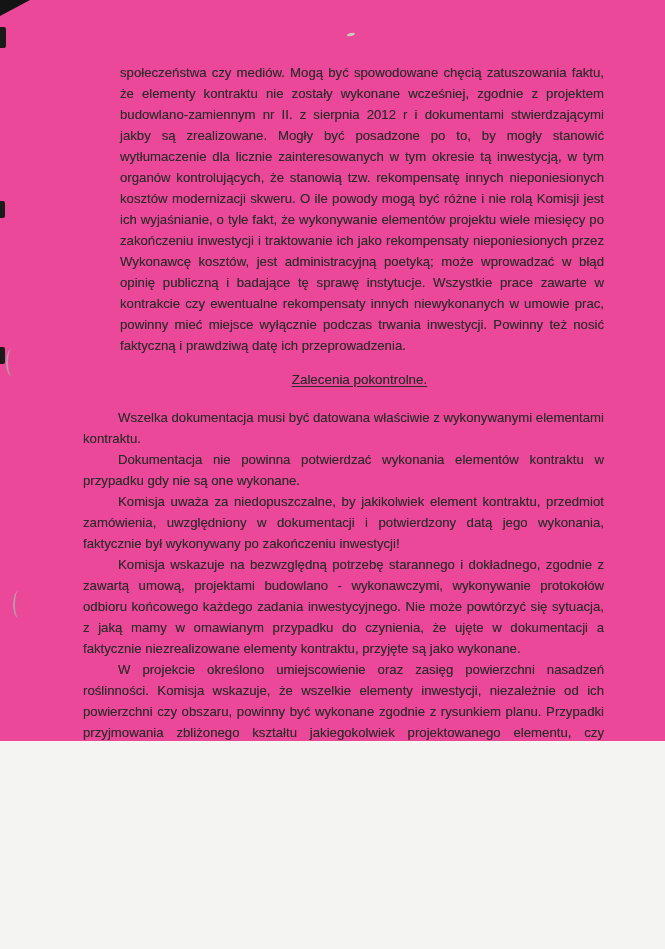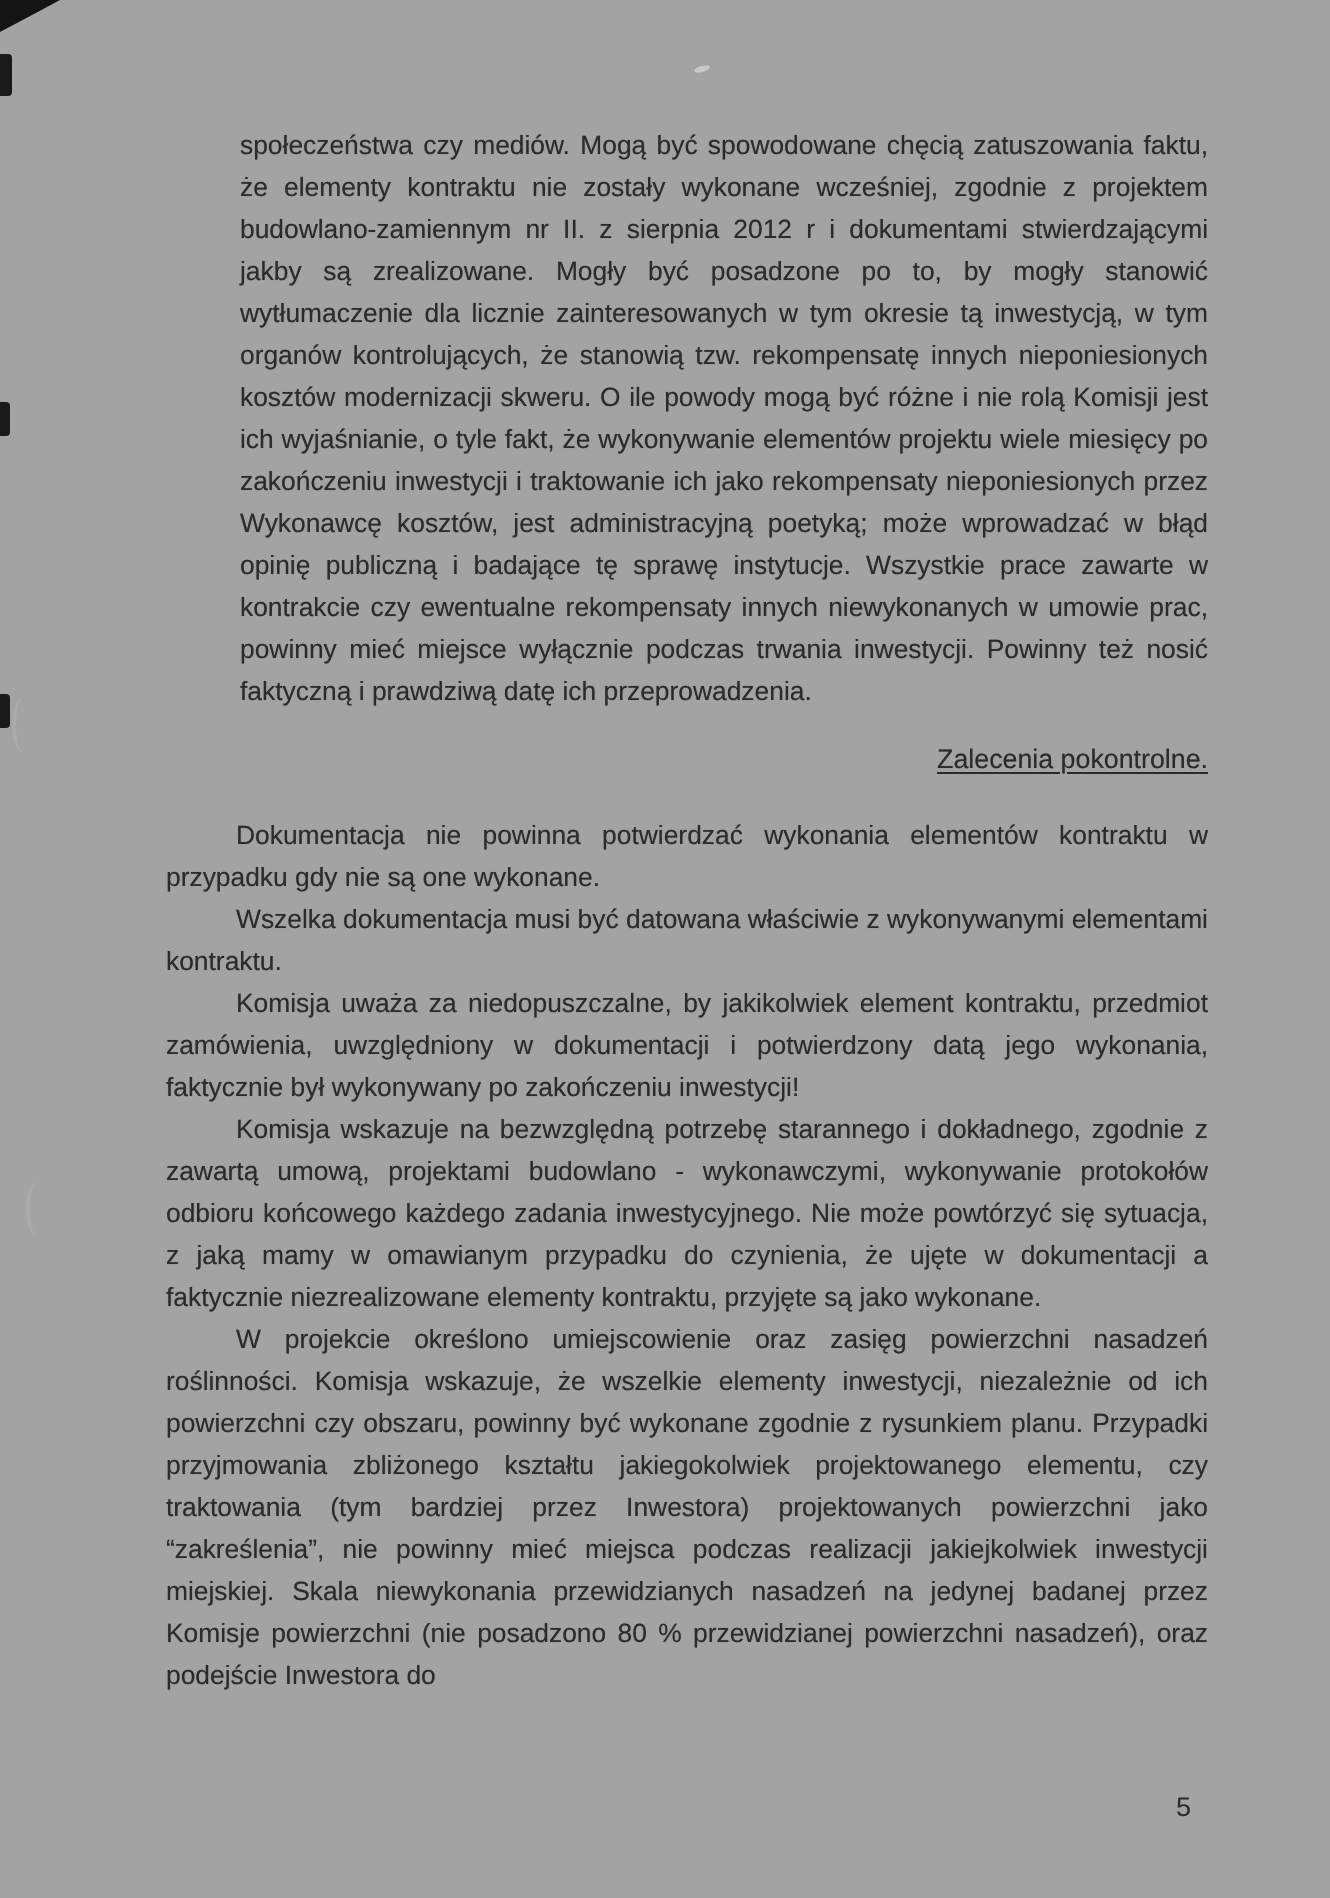--- a/index.html
+++ b/index.html
@@ -5,22 +5,22 @@
   * { margin: 0; padding: 0; box-sizing: border-box; }
   html, body {
     width: 665px;
     height: 949px;
     background: #f4f4f2;
     font-family: "Liberation Sans", sans-serif;
   }
   .page {
     position: relative;
     width: 665px;
-    height: 949px;
-    background: #a3a3a3;
+    height: 741px;
+    background: #ec4899;
     overflow: hidden;
   }
   .text-block {
     position: absolute;
     left: 83px;
     top: 62px;
     width: 521px;
     color: #2b2b2b;
     font-size: 13.2px;
     line-height: 21px;
@@ -30,21 +30,21 @@
   .para { margin: 0; }
   .para.indent { text-indent: 35px; }
   .intro-para { margin-left: 37px; }
   .section-heading {
     font-size: 13.4px;
     font-weight: 400;
     text-decoration: underline;
     text-underline-offset: 2px;
     margin-top: 13px;
     margin-bottom: 17px;
-    text-align: right;
+    text-align: center;
     margin-left: 32px;
   }
   .page-number {
     position: absolute;
     left: 588px;
     top: 896px;
     font-size: 13.5px;
     color: #2b2b2b;
   }
   
@@ -84,22 +84,22 @@
   <div class="artifact edge-bar bar-3"></div>
   <div class="artifact paren-mark paren-1"></div>
   <div class="artifact paren-mark paren-2"></div>
   <div class="artifact speck speck-1"></div>
 
   <div class="text-block">
     <p class="para intro-para">społeczeństwa czy mediów. Mogą być spowodowane chęcią zatuszowania faktu, że elementy kontraktu nie zostały wykonane wcześniej, zgodnie z projektem budowlano-zamiennym nr II. z sierpnia 2012 r i dokumentami stwierdzającymi jakby są zrealizowane. Mogły być posadzone po to, by mogły stanowić wytłumaczenie dla licznie zainteresowanych w tym okresie tą inwestycją, w tym organów kontrolujących, że stanowią tzw. rekompensatę innych nieponiesionych kosztów modernizacji skweru. O ile powody mogą być różne i nie rolą Komisji jest ich wyjaśnianie, o tyle fakt, że wykonywanie elementów projektu wiele miesięcy po zakończeniu inwestycji i traktowanie ich jako rekompensaty nieponiesionych przez Wykonawcę kosztów, jest administracyjną poetyką; może wprowadzać w błąd opinię publiczną i badające tę sprawę instytucje. Wszystkie prace zawarte w kontrakcie czy ewentualne rekompensaty innych niewykonanych w umowie prac, powinny mieć miejsce wyłącznie podczas trwania inwestycji. Powinny też nosić faktyczną i prawdziwą datę ich przeprowadzenia.</p>
 
     <h3 class="section-heading">Zalecenia pokontrolne.</h3>
 
+    <p class="para indent">Wszelka dokumentacja musi być datowana właściwie z wykonywanymi elementami kontraktu.</p>
     <p class="para indent">Dokumentacja nie powinna potwierdzać wykonania elementów kontraktu w przypadku gdy nie są one wykonane.</p>
-    <p class="para indent">Wszelka dokumentacja musi być datowana właściwie z wykonywanymi elementami kontraktu.</p>
     <p class="para indent">Komisja uważa za niedopuszczalne, by jakikolwiek element kontraktu, przedmiot zamówienia, uwzględniony w dokumentacji i potwierdzony datą jego wykonania, faktycznie był wykonywany po zakończeniu inwestycji!</p>
     <p class="para indent">Komisja wskazuje na bezwzględną potrzebę starannego i dokładnego, zgodnie z zawartą umową, projektami budowlano - wykonawczymi, wykonywanie protokołów odbioru końcowego każdego zadania inwestycyjnego. Nie może powtórzyć się sytuacja, z jaką mamy w omawianym przypadku do czynienia, że ujęte w dokumentacji a faktycznie niezrealizowane elementy kontraktu, przyjęte są jako wykonane.</p>
     <p class="para indent">W projekcie określono umiejscowienie oraz zasięg powierzchni nasadzeń roślinności. Komisja wskazuje, że wszelkie elementy inwestycji, niezależnie od ich powierzchni czy obszaru, powinny być wykonane zgodnie z rysunkiem planu. Przypadki przyjmowania zbliżonego kształtu jakiegokolwiek projektowanego elementu, czy traktowania (tym bardziej przez Inwestora) projektowanych powierzchni jako “zakreślenia”, nie powinny mieć miejsca podczas realizacji jakiejkolwiek inwestycji miejskiej. Skala niewykonania przewidzianych nasadzeń na jedynej badanej przez Komisje powierzchni (nie posadzono 80 % przewidzianej powierzchni nasadzeń), oraz podejście Inwestora do</p>
   </div>
 
   <div class="page-number">5</div>
 
 </div>
 
 </body></html>

